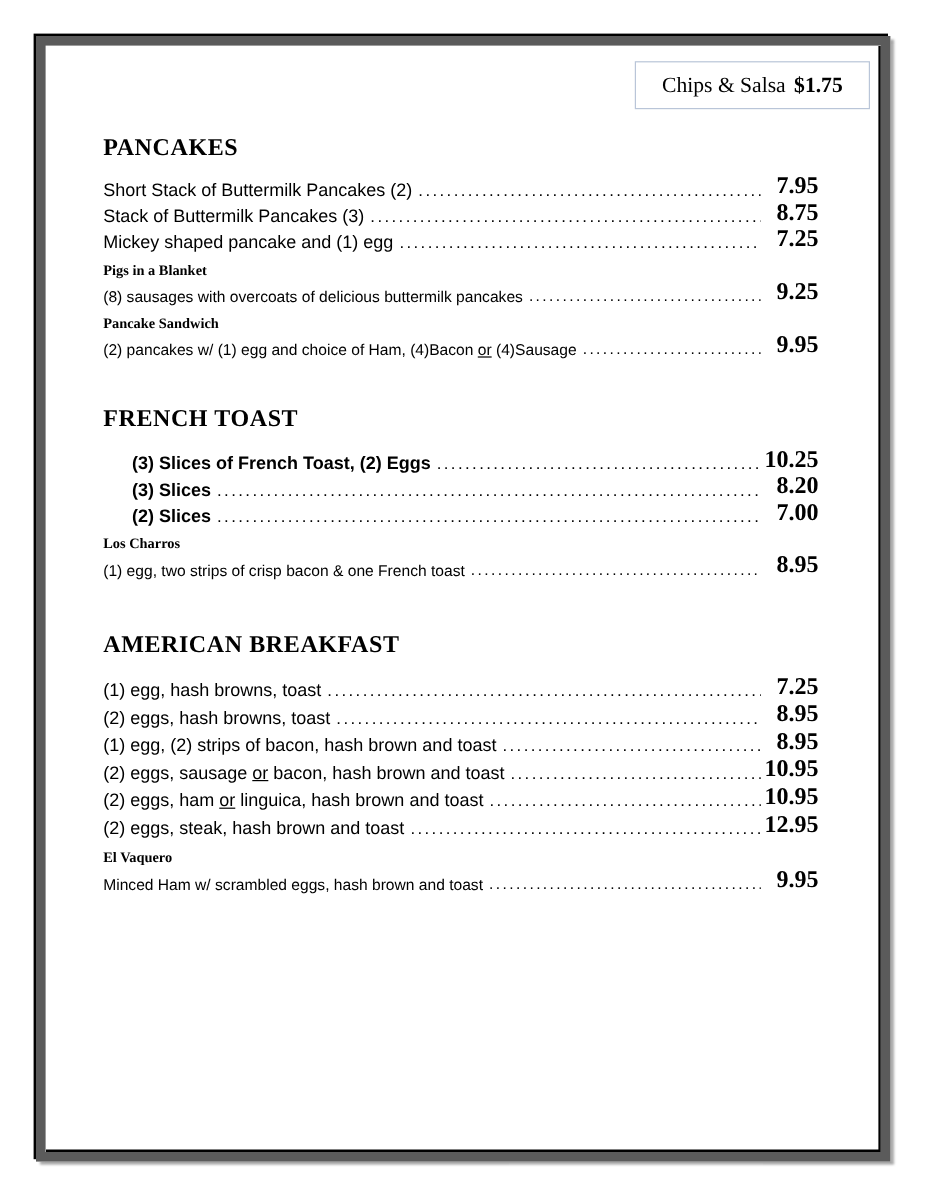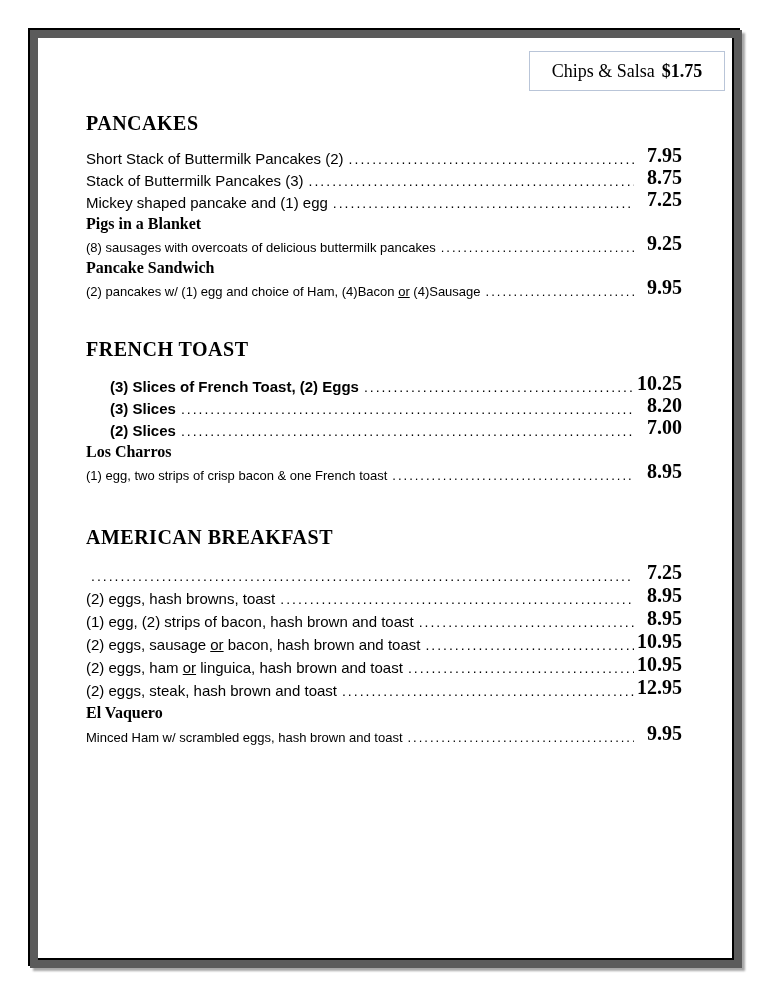--- a/index.html
+++ b/index.html
@@ -32,21 +32,21 @@
   .menu-section.sec-french-toast{margin-top:38px;}
   .menu-section.sec-french-toast .sec-title{margin-bottom:12px;}
   .menu-section.sec-american-breakfast{margin-top:42px;}
   .menu-section.sec-american-breakfast .sec-title{margin-bottom:12px;}
   
   .row{display:flex;align-items:flex-end;height:22px;font-size:15px;}
   .sec-american-breakfast .row{height:23px;}
   .row .name{white-space:nowrap;}
   .row.item-bold .name{font-weight:700;margin-left:24px;}
   .row.name-header .name{
-    font-family:"Liberation Serif",serif;font-weight:700;font-size:16px;
+    font-family:"Liberation Serif",serif;font-weight:700;font-size:12px;
   }
   .row.desc .name{font-size:13px;}
   .u{text-decoration:underline;}
   .dots{flex:1 1 auto;overflow:hidden;white-space:nowrap;margin:0 2px 0 5px;}
   .dots::after{
     content:"..........................................................................................................................................................................................................";
     font-size:14px;letter-spacing:2px;color:#000;
   }
   .row.desc .dots::after{font-size:13px;}
   .price{
@@ -122,20 +122,21 @@
           </div>
           <div class="row desc">
             <span class="name">(1) egg, two strips of crisp bacon &amp; one French toast</span>
             <span class="dots"></span>
             <span class="price">8.95</span>
           </div>
         </section>
         <section class="menu-section sec-american-breakfast">
           <h2 class="sec-title">AMERICAN BREAKFAST</h2>
           <div class="row item">
+            <span class="name">(1) egg, hash browns, toast</span>
             <span class="dots"></span>
             <span class="price">7.25</span>
           </div>
           <div class="row item">
             <span class="name">(2) eggs, hash browns, toast</span>
             <span class="dots"></span>
             <span class="price">8.95</span>
           </div>
           <div class="row item">
             <span class="name">(1) egg, (2) strips of bacon, hash brown and toast</span>

